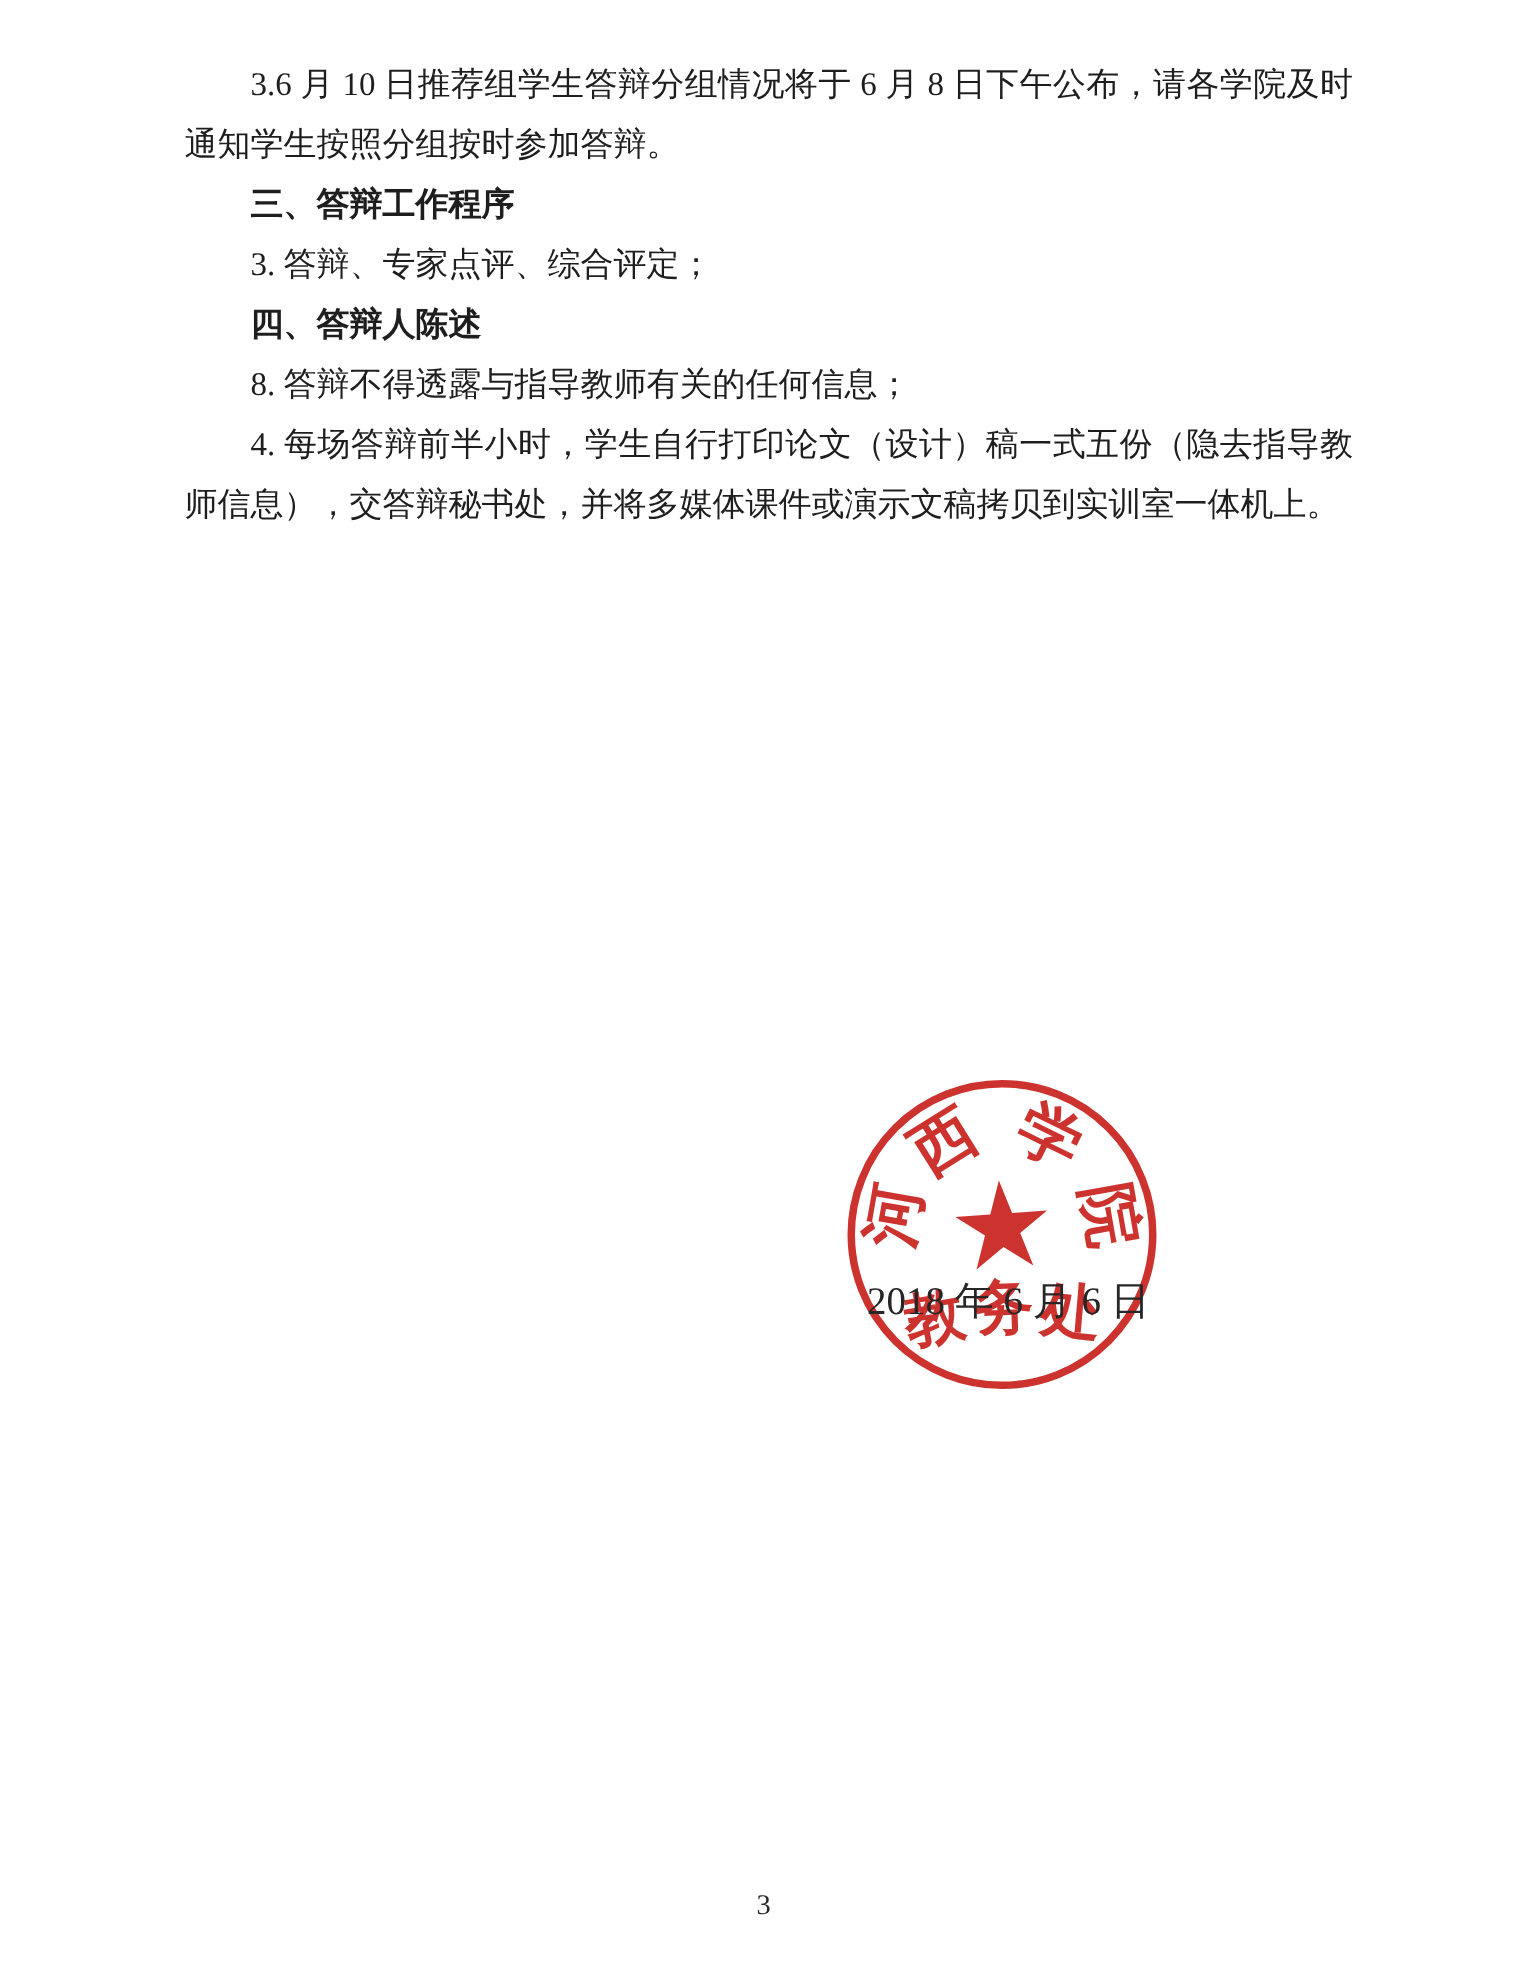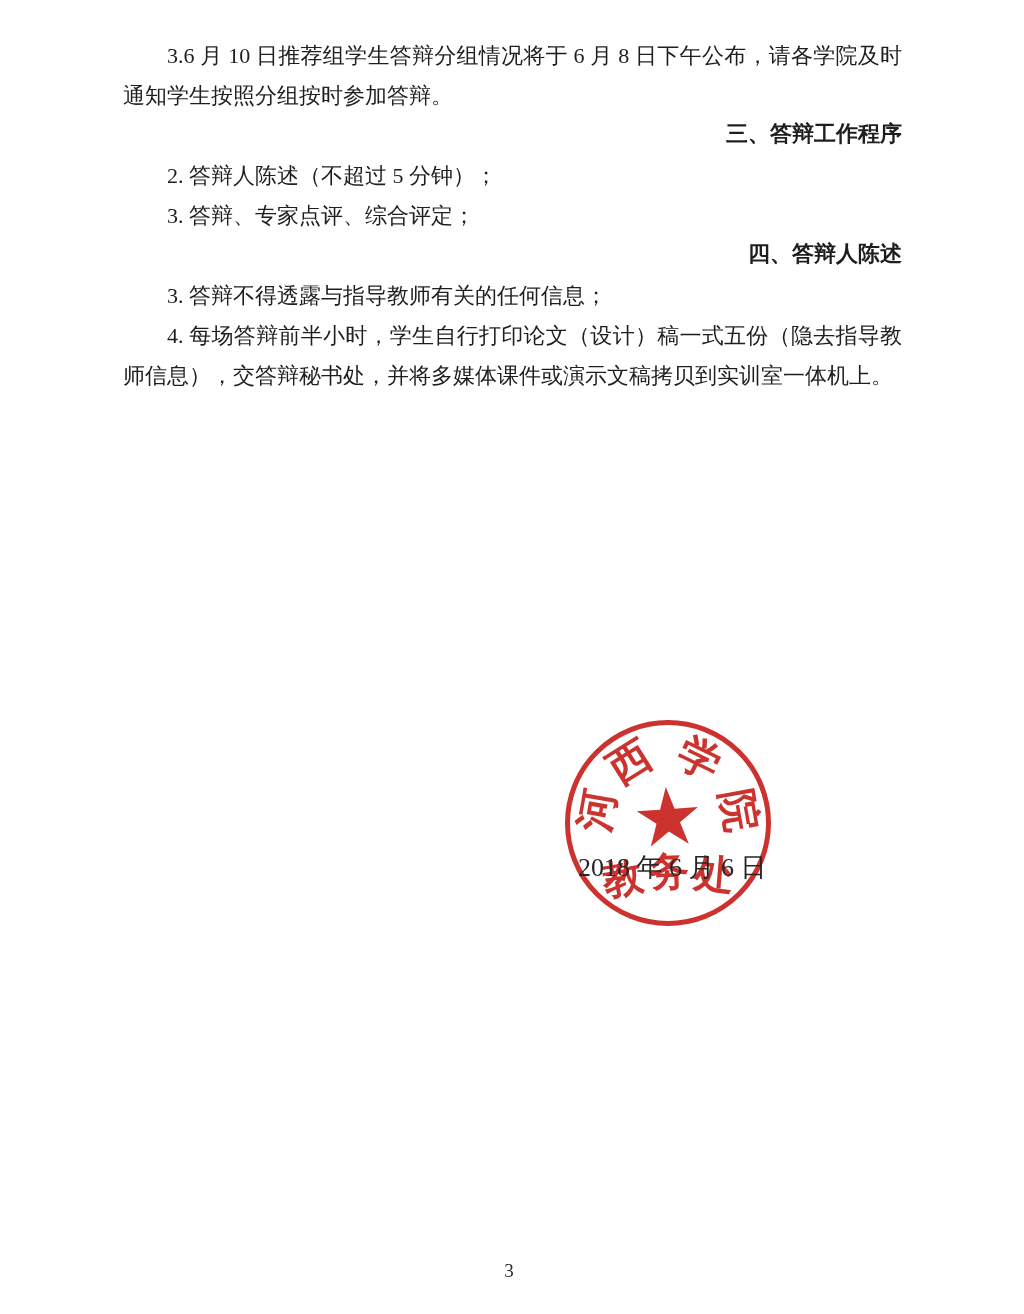--- a/index.html
+++ b/index.html
@@ -23,23 +23,23 @@
     width: 779px;
     font-size: 22px;
     line-height: 40px;
     text-align: justify;
   }
   .content p {
     margin: 0;
     text-indent: 44px;
   }
   .content p.heading {
-    font-family: Liberation Mono, monospace;
+    font-family: Liberation Sans, sans-serif;
     font-weight: 700;
-    text-align: right;
+    text-align: left;
   }
   
   .seal {
     position: absolute;
     left: 565px;
     top: 720px;
     width: 206px;
     height: 206px;
     color: #c9231f;
     opacity: 0.93;
@@ -109,24 +109,23 @@
   }
 </style>
 </head>
 <body>
 
 <div class="page">
 
   <div class="content">
     <p>3.6 月 10 日推荐组学生答辩分组情况将于 6 月 8 日下午公布，请各学院及时通知学生按照分组按时参加答辩。</p>
     <p class="heading">三、答辩工作程序</p>
-    <p>2. 答辩人陈述（不超过 5 分钟）；</p>
     <p>3. 答辩、专家点评、综合评定；</p>
     <p class="heading">四、答辩人陈述</p>
-    <p>3. 答辩不得透露与指导教师有关的任何信息；</p>
+    <p>8. 答辩不得透露与指导教师有关的任何信息；</p>
     <p>4. 每场答辩前半小时，学生自行打印论文（设计）稿一式五份（隐去指导教师信息），交答辩秘书处，并将多媒体课件或演示文稿拷贝到实训室一体机上。</p>
   </div>
 
   <div class="seal">
     <div class="seal-ring"></div>
     <span class="seal-star">★</span>
     <span class="seal-arc-char c0">河</span>
     <span class="seal-arc-char c1">西</span>
     <span class="seal-arc-char c2">学</span>
     <span class="seal-arc-char c3">院</span>

